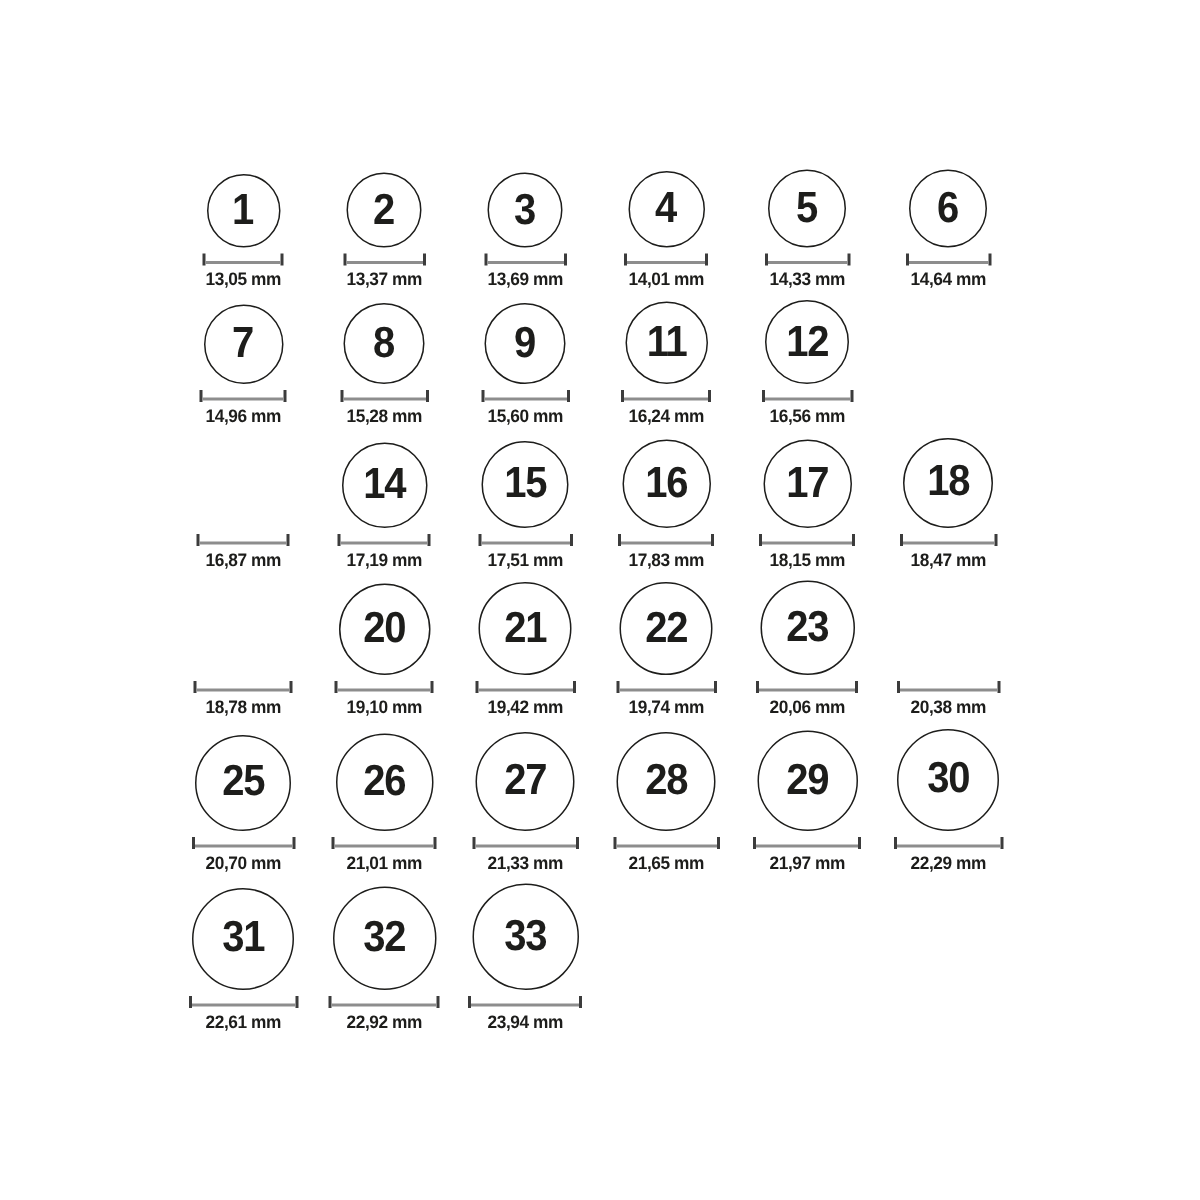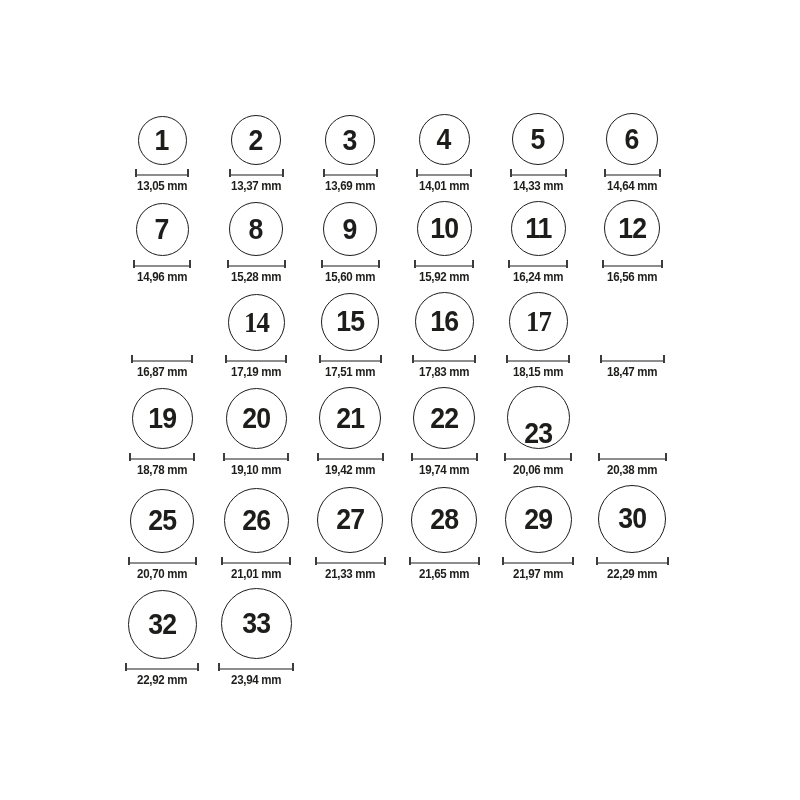--- a/index.html
+++ b/index.html
@@ -158,29 +158,20 @@
     <div class="circle" style="width: 54px; height: 54px;">
       <span class="number">9</span>
     </div>
     <div class="ruler" style="width: 59px;">
       <div class="ruler-line"></div>
     </div>
     <span class="label">15,60 mm</span>
   </div>
       <div class="cell">
     <div class="circle" style="width: 55px; height: 55px;">
-      <span class="number">10</span>
-    </div>
-    <div class="ruler" style="width: 60px;">
-      <div class="ruler-line"></div>
-    </div>
-    <span class="label">15,92 mm</span>
-  </div>
-      <div class="cell">
-    <div class="circle" style="width: 55px; height: 55px;">
       <span class="number">11</span>
     </div>
     <div class="ruler" style="width: 60px;">
       <div class="ruler-line"></div>
     </div>
     <span class="label">16,24 mm</span>
   </div>
       <div class="cell">
     <div class="circle" style="width: 56px; height: 56px;">
       <span class="number">12</span>
@@ -192,21 +183,21 @@
   </div>
     </div>
     <div class="row">
       <div class="cell">
     <div class="ruler" style="width: 62px;">
       <div class="ruler-line"></div>
     </div>
     <span class="label">16,87 mm</span>
   </div>
       <div class="cell">
-    <div class="circle" style="width: 57px; height: 57px; font-family: Liberation Serif, serif;">
+    <div class="circle" style="width: 57px; height: 57px;">
       <span class="number">14</span>
     </div>
     <div class="ruler" style="width: 62px;">
       <div class="ruler-line"></div>
     </div>
     <span class="label">17,19 mm</span>
   </div>
       <div class="cell">
     <div class="circle" style="width: 58px; height: 58px;">
       <span class="number">15</span>
@@ -219,40 +210,40 @@
       <div class="cell">
     <div class="circle" style="width: 59px; height: 59px;">
       <span class="number">16</span>
     </div>
     <div class="ruler" style="width: 64px;">
       <div class="ruler-line"></div>
     </div>
     <span class="label">17,83 mm</span>
   </div>
       <div class="cell">
-    <div class="circle" style="width: 59px; height: 59px; font-family: Liberation Serif, serif;">
+    <div class="circle" style="width: 59px; height: 59px;">
       <span class="number">17</span>
     </div>
     <div class="ruler" style="width: 64px;">
       <div class="ruler-line"></div>
     </div>
     <span class="label">18,15 mm</span>
   </div>
       <div class="cell">
+    <div class="circle" style="width: 60px; height: 60px;">
+      <span class="number">18</span>
+    </div>
     <div class="ruler" style="width: 65px;">
       <div class="ruler-line"></div>
     </div>
     <span class="label">18,47 mm</span>
   </div>
     </div>
     <div class="row">
       <div class="cell">
-    <div class="circle" style="width: 61px; height: 61px;">
-      <span class="number">19</span>
-    </div>
     <div class="ruler" style="width: 66px;">
       <div class="ruler-line"></div>
     </div>
     <span class="label">18,78 mm</span>
   </div>
       <div class="cell">
     <div class="circle" style="width: 61px; height: 61px;">
       <span class="number">20</span>
     </div>
     <div class="ruler" style="width: 66px;">
@@ -272,21 +263,21 @@
       <div class="cell">
     <div class="circle" style="width: 62px; height: 62px;">
       <span class="number">22</span>
     </div>
     <div class="ruler" style="width: 67px;">
       <div class="ruler-line"></div>
     </div>
     <span class="label">19,74 mm</span>
   </div>
       <div class="cell">
-    <div class="circle" style="width: 63px; height: 63px; align-items: flex-end;">
+    <div class="circle" style="width: 63px; height: 63px;">
       <span class="number">23</span>
     </div>
     <div class="ruler" style="width: 68px;">
       <div class="ruler-line"></div>
     </div>
     <span class="label">20,06 mm</span>
   </div>
       <div class="cell">
     <div class="ruler" style="width: 69px;">
       <div class="ruler-line"></div>
@@ -344,20 +335,29 @@
     <div class="circle" style="width: 68px; height: 68px; text-align: right;">
       <span class="number">30</span>
     </div>
     <div class="ruler" style="width: 73px;">
       <div class="ruler-line"></div>
     </div>
     <span class="label">22,29 mm</span>
   </div>
     </div>
     <div class="row">
+      <div class="cell">
+    <div class="circle" style="width: 68px; height: 68px;">
+      <span class="number">31</span>
+    </div>
+    <div class="ruler" style="width: 73px;">
+      <div class="ruler-line"></div>
+    </div>
+    <span class="label">22,61 mm</span>
+  </div>
       <div class="cell">
     <div class="circle" style="width: 69px; height: 69px;">
       <span class="number">32</span>
     </div>
     <div class="ruler" style="width: 74px;">
       <div class="ruler-line"></div>
     </div>
     <span class="label">22,92 mm</span>
   </div>
       <div class="cell">

